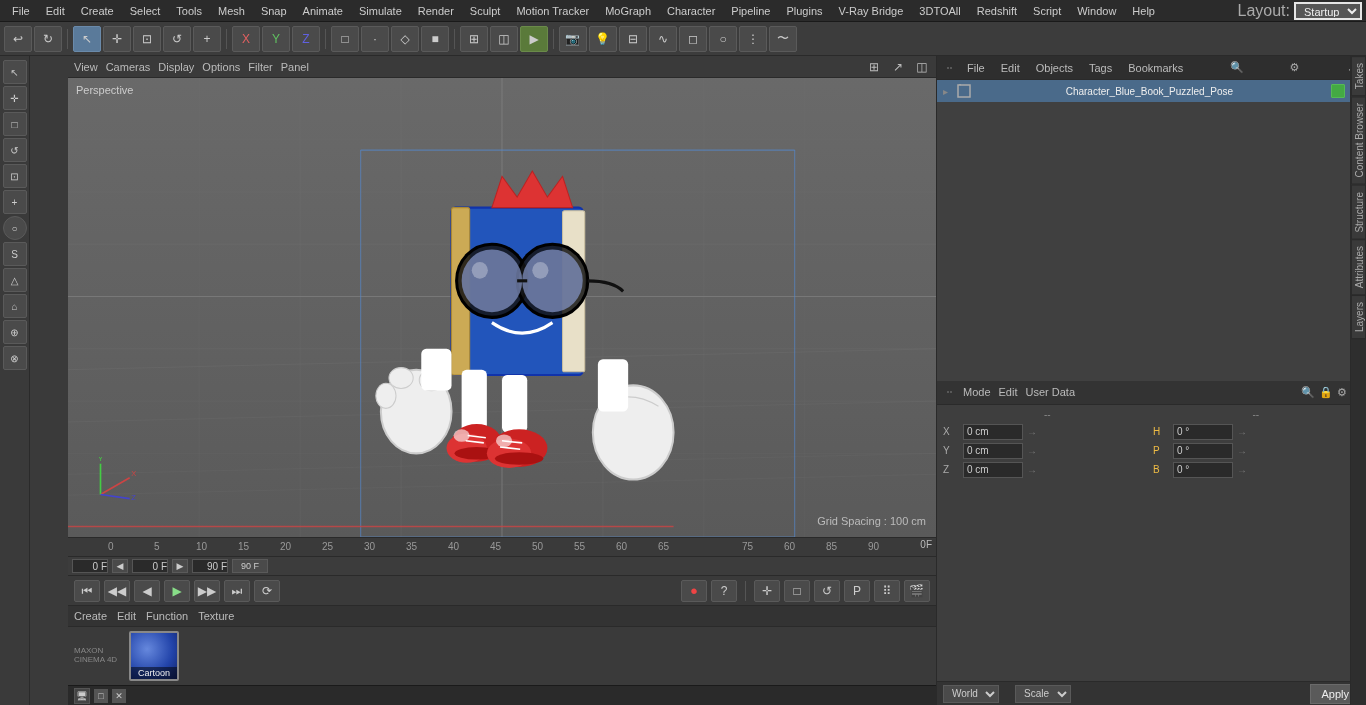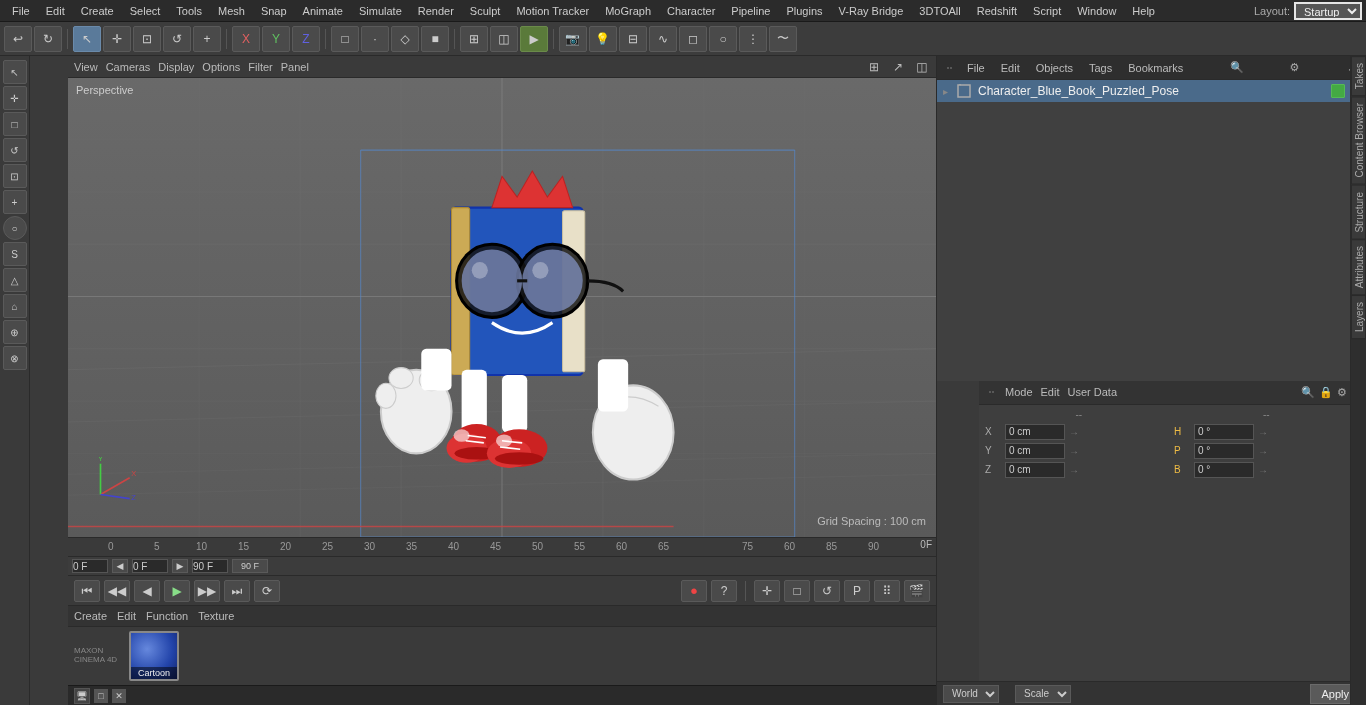--- a/index.html
+++ b/index.html
@@ -28,21 +28,21 @@
       cursor: pointer;
       color: #ccc;
       font-size: 11px;
     }
     .menu-layout {
       margin-left: auto;
       display: flex;
       align-items: center;
       gap: 4px;
     }
-    .layout-label { color: #aaa; font-size: 11px; margin-left: 12px; }
+    .layout-label { color: #aaa; font-size: 16px; margin-left: 12px; }
     .layout-select {
       background: #555;
       color: #eee;
       border: 2px solid #e5e5e5;
       font-size: 11px;
       padding: 1px 4px;
       height: 18px;
     }
 
     
@@ -235,21 +235,21 @@
       padding: 0 4px;
       gap: 4px;
     }
     .timeline-field {
       background: #2a2a2a;
       border: 1px solid #555;
       color: #ccc;
       font-size: 10px;
       width: 36px;
       height: 14px;
-      text-align: left;
+      text-align: right;
     }
     .tl-small-btn {
       width: 16px;
       height: 14px;
       background: #4a4a4a;
       border: 1px solid #5a5a5a;
       display: flex;
       align-items: center;
       justify-content: center;
       cursor: pointer;
@@ -434,21 +434,20 @@
       font-size: 11px;
       color: #eee;
       flex: 1;
     }
 
     
     #attributes-panel {
       flex: 1;
       display: flex;
       flex-direction: column;
-      margin-left: 42px;
     }
     #attributes-toolbar {
       height: 24px;
       background: #333;
       display: flex;
       align-items: center;
       padding: 0 6px;
       gap: 8px;
       border-bottom: 1px solid #2a2a2a;
     }
@@ -871,21 +870,21 @@
     <div id="objects-content" style="height:280px; background:#404040; overflow:hidden;">
 
       <div class="obj-item">
         <div style="color:#888; font-size:10px; margin-right:2px;">▸</div>
         <div class="obj-icon">
           <svg width="14" height="14" viewBox="0 0 14 14">
             <rect x="1" y="1" width="12" height="12" fill="none" stroke="#aaa" stroke-width="1.5"></rect>
             <line x1="4" y1="1" x2="2" y2="0" stroke="#aaa" stroke-width="1"></line>
           </svg>
         </div>
-        <span class="obj-name" style="font-size:12px;">Character_Blue_Book_Puzzled_Pose</span>
+        <span class="obj-name" style="font-size:10px;text-align:center;">Character_Blue_Book_Puzzled_Pose</span>
         <div style="width:14px; height:14px; background:#44aa44; border:1px solid #55bb55; border-radius:1px; margin-left:4px;"></div>
         <div style="color:#aaa; font-size:10px; margin-left:2px;">⠿</div>
       </div>
     </div>
 
     <div id="attributes-panel">
       <div id="attributes-toolbar">
         <div class="panel-grip" style="flex-direction:row; gap:1px; height:16px; width:12px;">
           <div class="grip-dot"></div>
           <div class="grip-dot"></div>

